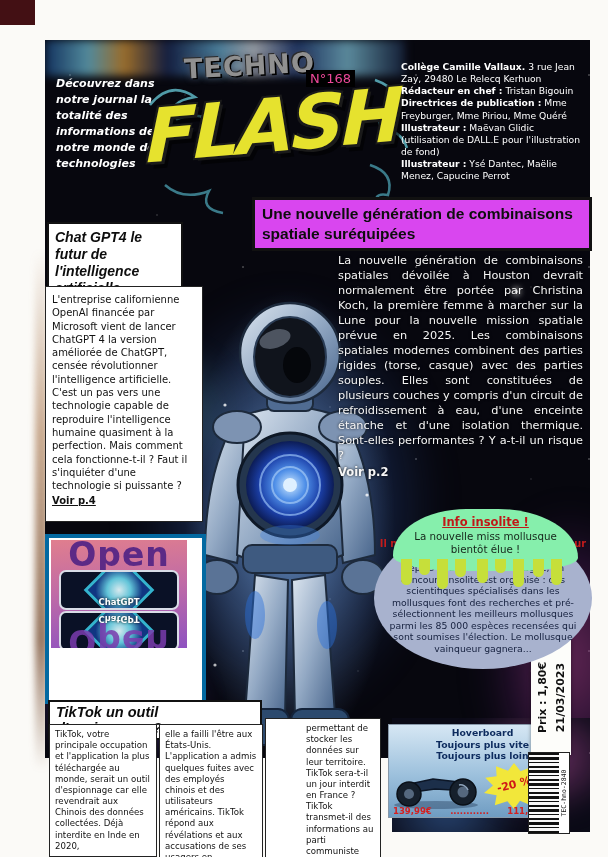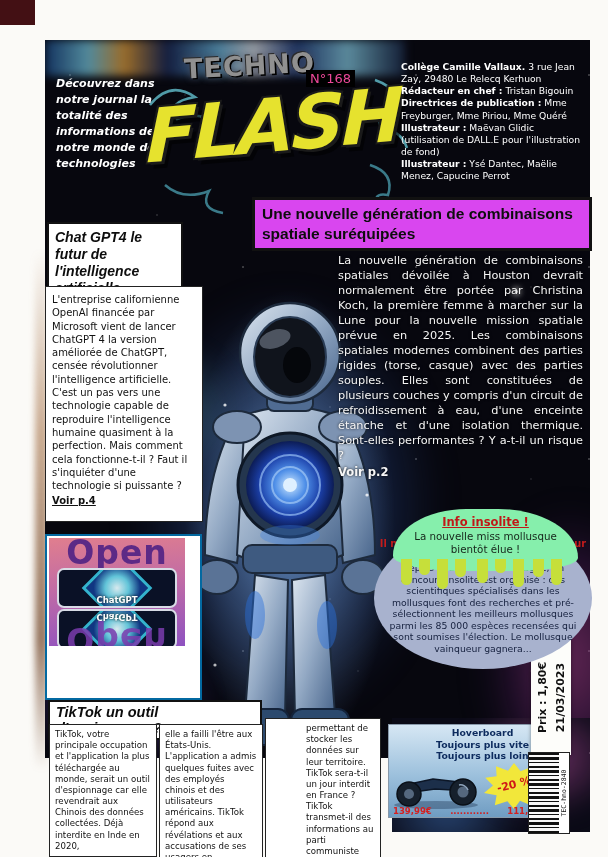--- a/index.html
+++ b/index.html
@@ -64,21 +64,21 @@
       text-align:justify;text-shadow:0 0 3px rgba(0,0,0,.9);}
   .main-body b{display:block;margin-top:2px;font-size:11.5px;}
 
   
   .cg-head{left:47px;top:222px;width:120px;background:#fff;border:2px solid #111;
       padding:5px 6px;font-family:"Liberation Sans",sans-serif;font-style:italic;font-weight:bold;
       font-size:14px;line-height:1.22;color:#0d0d0d;}
   .cg-body{left:45px;top:286px;width:144px;min-height:222px;background:#fff;border:1px solid #222;
       padding:6px 6px;font-size:10px;line-height:1.33;color:#111;}
   .cg-body b{display:block;margin-top:2px;text-decoration:underline;}
-  .cg-imgbox{left:45px;top:534px;width:153px;height:162px;background:#fff;border:2px solid #0369a1;}
+  .cg-imgbox{left:45px;top:534px;width:153px;height:162px;background:#fff;border:4px solid #0369a1;}
   .openai{position:absolute;left:2px;top:2px;width:136px;height:108px;overflow:hidden;
       background:linear-gradient(175deg,#e07e8e 0%,#c06ba6 45%,#8e52c0 100%);}
   .open-top{text-align:center;font-weight:bold;font-size:33px;color:#5c2a86;margin-top:-5px;letter-spacing:1px;}
   .phones{position:absolute;left:8px;top:30px;width:120px;}
   .phone{position:relative;height:36px;background:#0a1126;border:2px solid #d8dce6;border-radius:7px;
       overflow:hidden;margin-bottom:1px;text-decoration:underline;}
   .phone .diamond{position:absolute;left:50%;top:50%;width:44px;height:44px;
       transform:translate(-50%,-50%) rotate(45deg);
       background:radial-gradient(circle,#eafcff 0%,#6ad4e8 38%,#123a8a 75%);border:3px solid #39c2dd;opacity:.92;}
   .phone .plabel{position:absolute;bottom:1px;width:100%;text-align:center;

